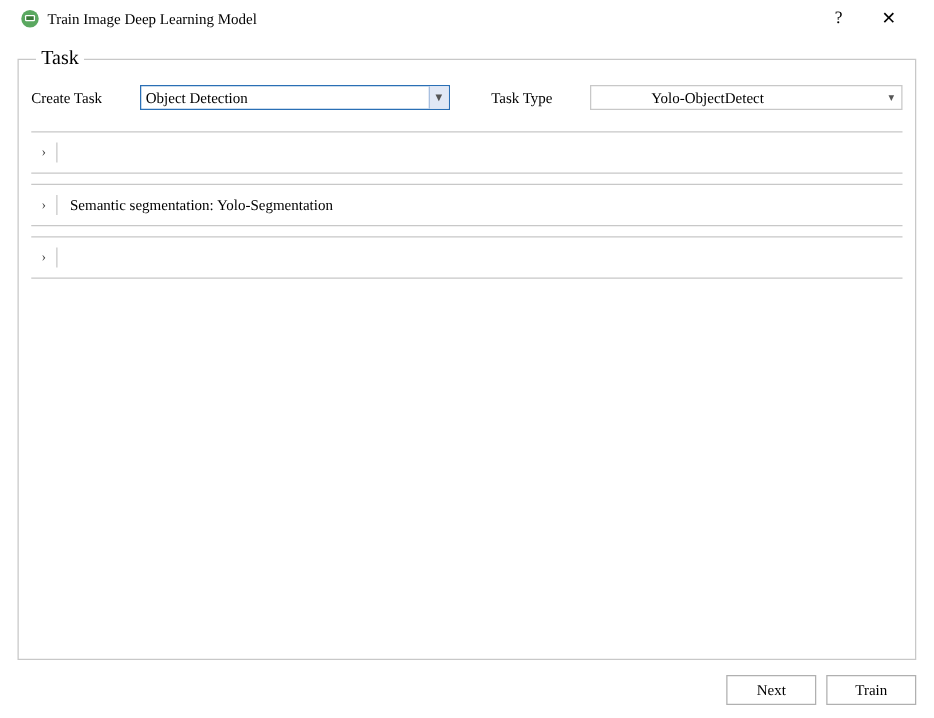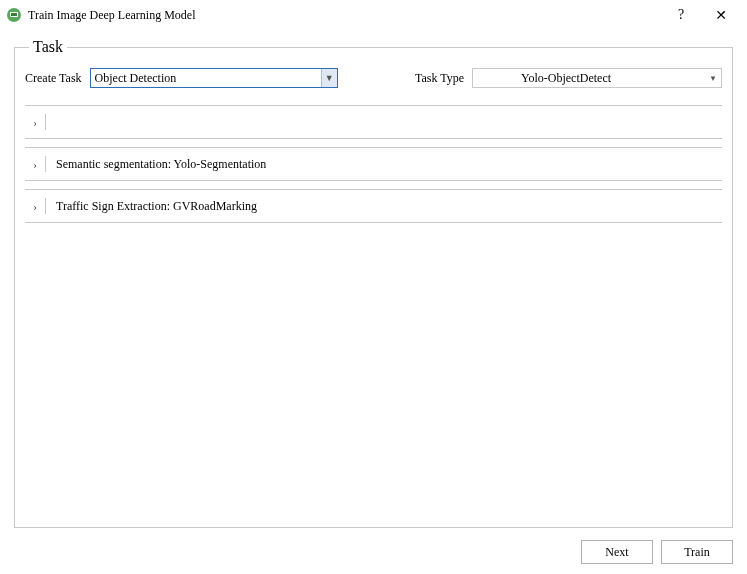--- a/index.html
+++ b/index.html
@@ -9,21 +9,21 @@
   background: #ffffff;
   width: 747px;
   height: 574px;
   position: relative;
   color: #000;
 }
 .titlebar {
   height: 30px;
   display: flex;
   align-items: center;
-  padding: 0 6px;
+  padding: 0 16px;
 }
 .titlebar .app-icon {
   width: 16px; height: 16px;
   margin-right: 6px;
   display: inline-block;
 }
 .titlebar .title {
   flex: 1;
   font-size: 12px;
 }
@@ -57,20 +57,21 @@
   margin-bottom: 18px;
 }
 .lbl {
   white-space: nowrap;
 }
 .combo {
   display: flex;
   align-items: center;
   height: 20px;
   background: #fff;
+  margin-left: 22px;
 }
 .combo .cval {
   flex: 1;
   padding: 0 4px;
   height: 100%;
   line-height: 18px;
   overflow: hidden;
 }
 .combo .cbtn {
   width: 16px;
@@ -181,21 +182,20 @@
 
   <div class="item">
     <span class="chevron">›</span>
     <span class="sep"></span>
     <span>Semantic segmentation: Yolo-Segmentation</span>
   </div>
 
   <div class="item">
     <span class="chevron">›</span>
     <span class="sep"></span>
-    <span>Traffic Sign Extraction: GVRoadMarking</span>
   </div>
 </fieldset>
 
 <div class="footer">
   <div class="btn">
     <span>Next</span>
   </div>
   <div class="btn">
     <span>Train</span>
   </div>

